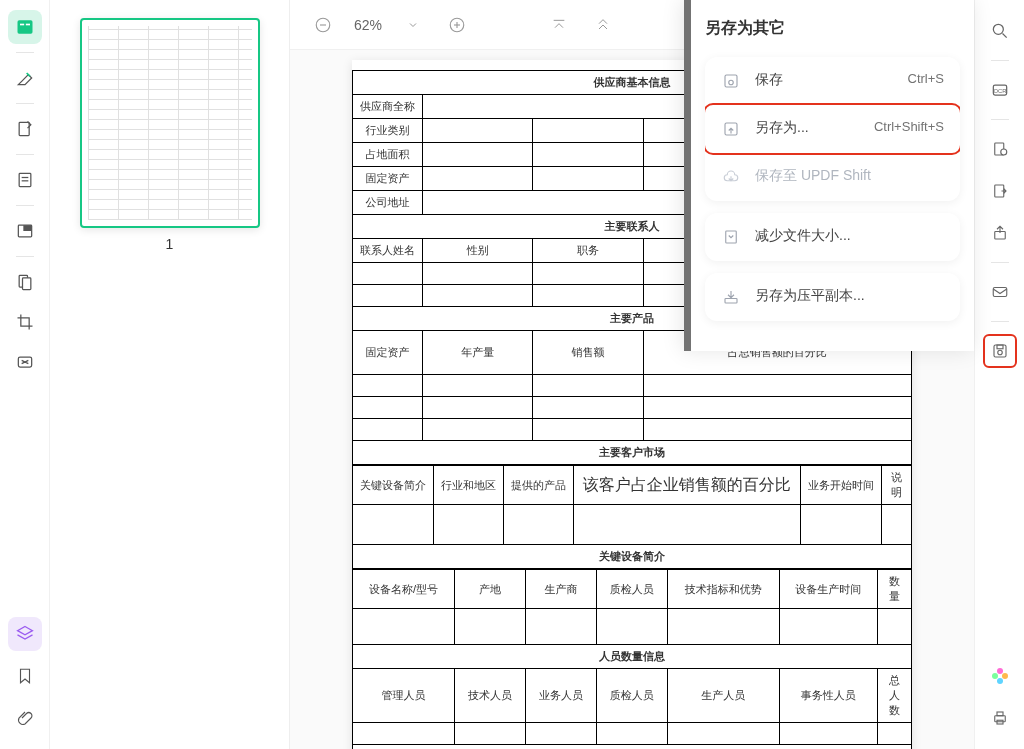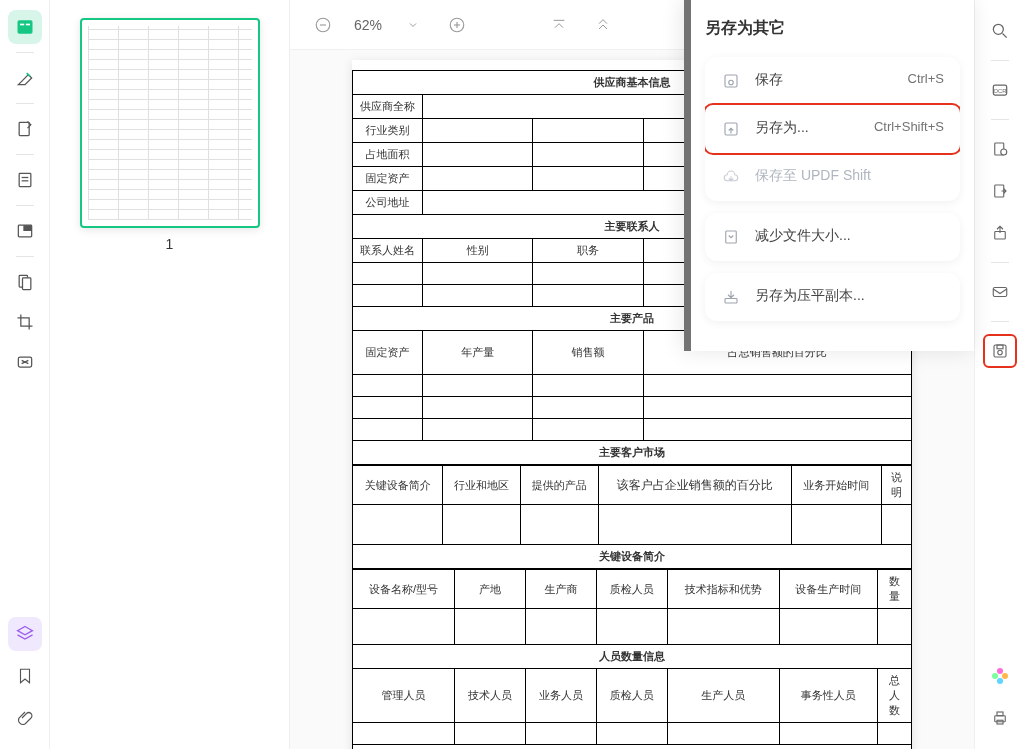--- a/index.html
+++ b/index.html
@@ -255,21 +255,21 @@
             <td colspan="6" class="section-title">主要客户市场</td>
           </tr>
     </tbody>
       </table>
     <table class="form">
       <tbody>
           <tr>
             <td style="height:36px">关键设备简介</td>
             <td>行业和地区</td>
             <td>提供的产品</td>
-            <td style="font-size:12px">该客户占企业销售额的百分比</td>
+            <td style="font-size:16px">该客户占企业销售额的百分比</td>
             <td>业务开始时间</td>
             <td style="width:30px">说明</td>
           </tr>
       <tr>
             <td style="height:40px"></td>
             <td></td>
             <td></td>
             <td></td>
             <td></td>
             <td></td>

